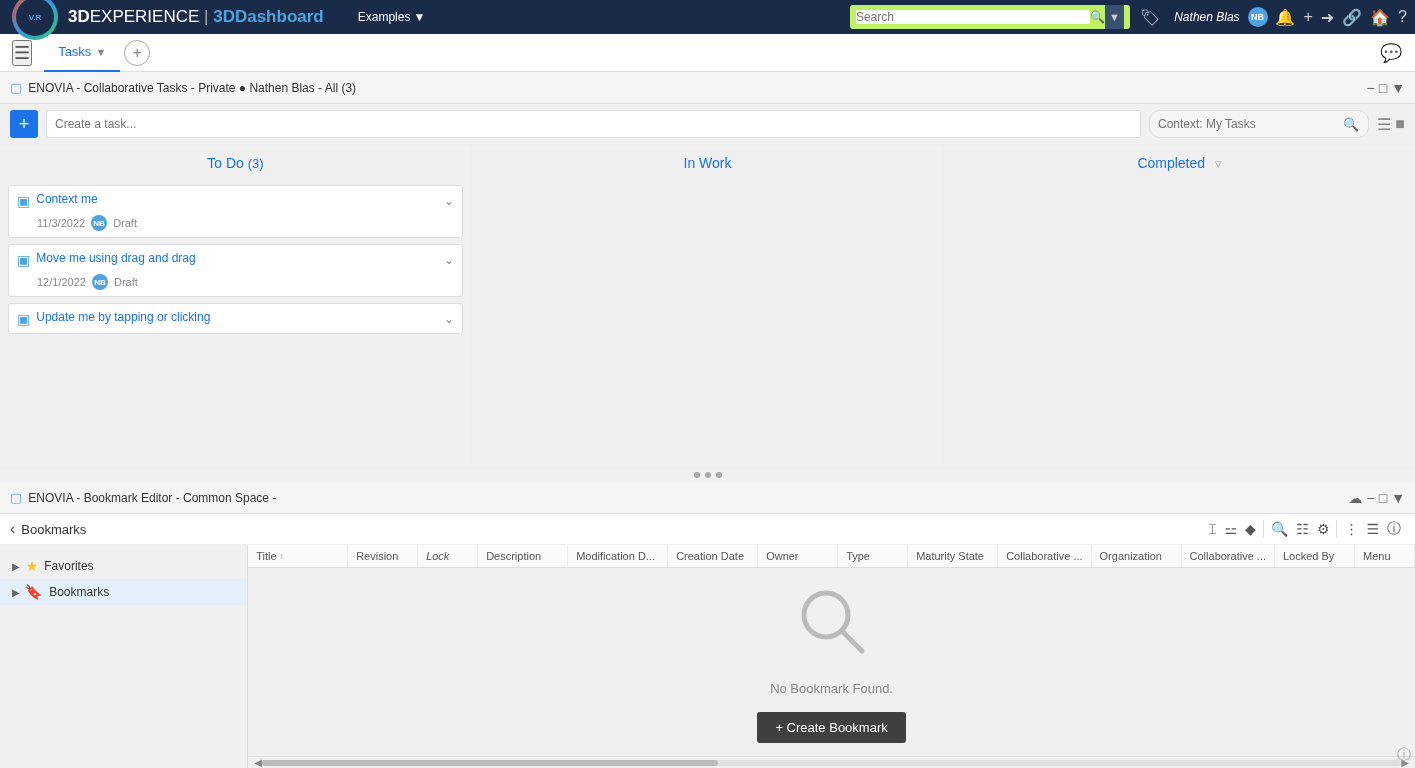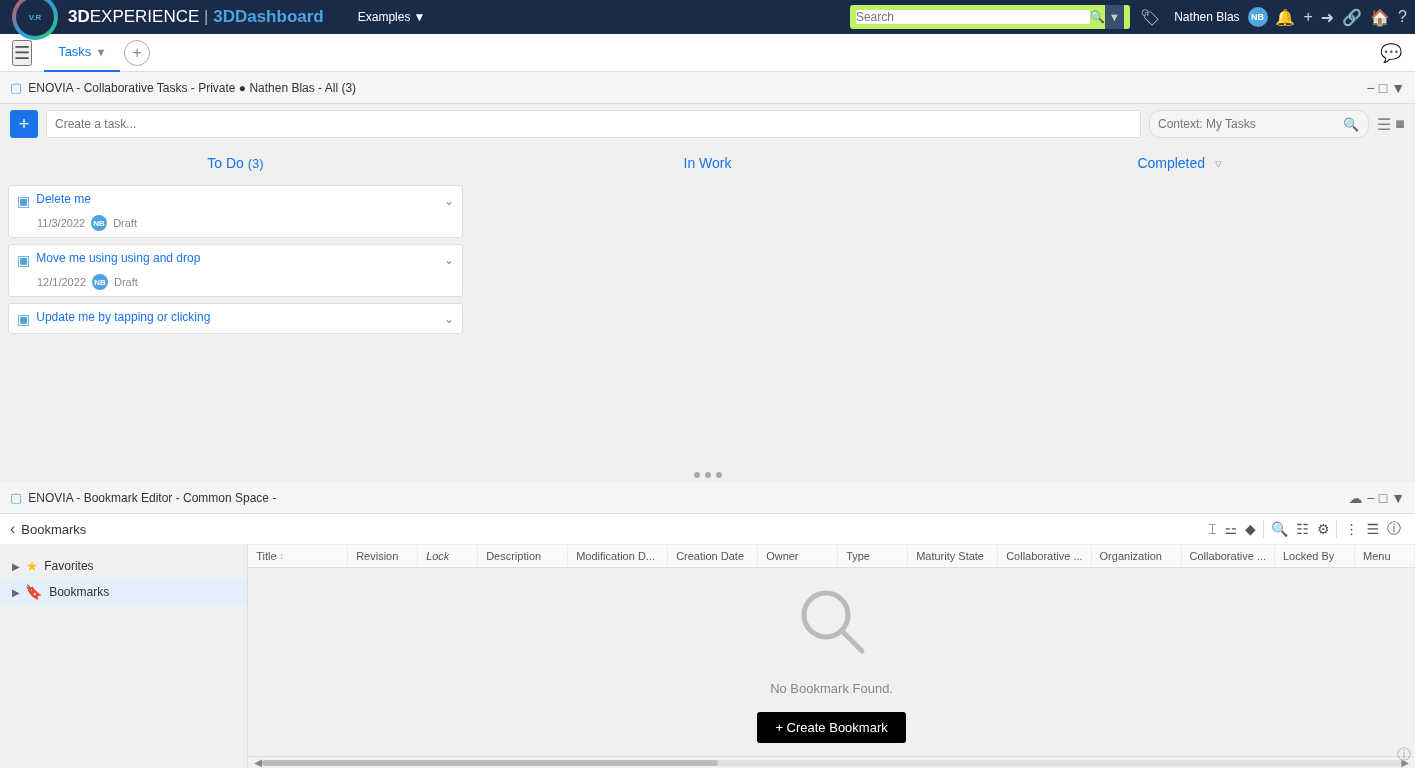--- a/index.html
+++ b/index.html
@@ -110,21 +110,21 @@
     .bsidebar-arrow { font-size: 10px; color: #666; }
     .bsidebar-icon { font-size: 14px; }
     .bsidebar-icon.star { color: #f4c430; }
     .bsidebar-icon.bookmark { color: #4fa3e0; }
     .bookmark-table-area { flex: 1; display: flex; flex-direction: column; }
     .table-header { display: flex; border-bottom: 1px solid #ddd; background: #fafafa; }
     .th { font-size: 11px; color: #555; padding: 5px 8px; border-right: 1px solid #eee; white-space: nowrap; overflow: hidden; text-overflow: ellipsis; display: flex; align-items: center; gap: 3px; }
     .th-sort { color: #aaa; font-size: 9px; }
     .no-bookmark-area { flex: 1; display: flex; flex-direction: column; align-items: center; justify-content: center; gap: 16px; }
     .create-bookmark-btn {
-      background: #000000; color: white; border: none; border-radius: 3px;
+      background: #404040; color: white; border: none; border-radius: 3px;
       padding: 8px 18px; font-size: 13px; cursor: pointer; display: flex; align-items: flex-end; gap: 6px;
     }
 
     
     .h-scroll-area { height: 12px; background: #f0f0f0; border-top: 1px solid #ddd; display: flex; align-items: center; padding: 0 6px; }
     .h-scroll-track { flex: 1; height: 6px; background: #e0e0e0; border-radius: 3px; position: relative; }
     .h-scroll-thumb { position: absolute; left: 0; top: 0; width: 40%; height: 100%; background: #bbb; border-radius: 3px; }
     .scroll-arrow { color: #888; font-size: 10px; cursor: pointer; background: none; border: none; }
 
     
@@ -152,21 +152,21 @@
     <span>Examples</span>
     <span>▼</span>
   </span>
   <div class="nav-search-box" style="margin-left:auto;">
     <input type="text" style="border: none; outline: none; font-size: 12px; flex: 1 1 0%; color: rgb(153, 153, 153);" placeholder="Search">
     <span class="nav-search-icon">🔍</span>
     <button class="nav-search-dropdown">▼</button>
   </div>
   <button class="nav-tag-btn">🏷</button>
   <div class="nav-user-area">
-    <span style="color:white;font-size:12px;">Nathen Blas</span>
+    <span style="color:white;font-size:12px;font-style:italic;">Nathen Blas</span>
     <div class="nav-user-badge">
       <span>NB</span>
     </div>
     <button class="nav-icon-btn">🔔</button>
     <button class="nav-icon-btn">+</button>
     <button class="nav-icon-btn">➜</button>
     <button class="nav-icon-btn">🔗</button>
     <button class="nav-icon-btn">🏠</button>
     <button class="nav-icon-btn">?</button>
   </div>
@@ -210,34 +210,34 @@
       <div class="task-col">
         <div class="task-col-header todo">
           <span>To Do</span>
           <span class="count">(3)</span>
         </div>
         <div class="task-items">
 
           <div class="task-item">
             <div class="task-item-top">
               <span class="task-checkbox">▣</span>
-              <a class="task-title">Delete me</a>
+              <a class="task-title">Context me</a>
               <span class="task-chevron">⌄</span>
             </div>
             <div class="task-meta">
               <span>11/3/2022</span>
               <span class="task-owner-badge">NB</span>
               <span class="task-status">Draft</span>
             </div>
           </div>
 
           <div class="task-item">
             <div class="task-item-top">
               <span class="task-checkbox">▣</span>
-              <a class="task-title">Move me using using and drop</a>
+              <a class="task-title">Move me using drag and drag</a>
               <span class="task-chevron">⌄</span>
             </div>
             <div class="task-meta">
               <span>12/1/2022</span>
               <span class="task-owner-badge">NB</span>
               <span class="task-status">Draft</span>
             </div>
           </div>
 
           <div class="task-item">

